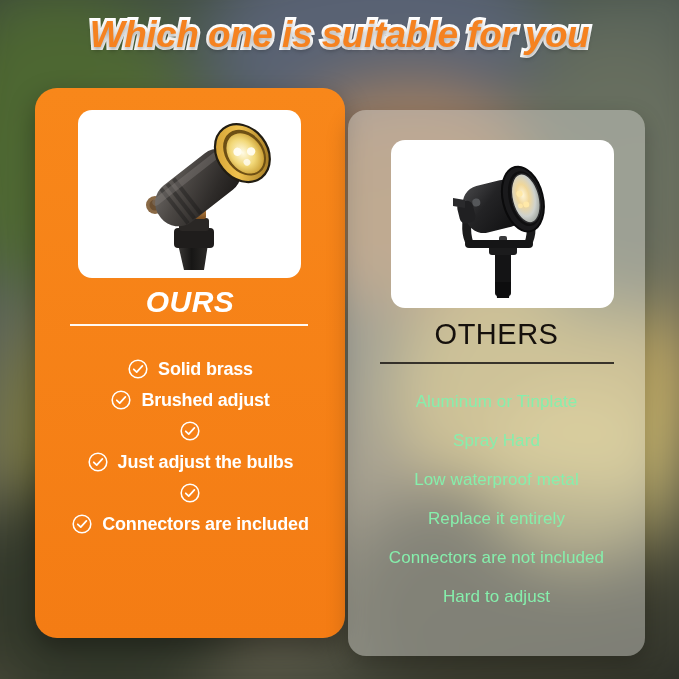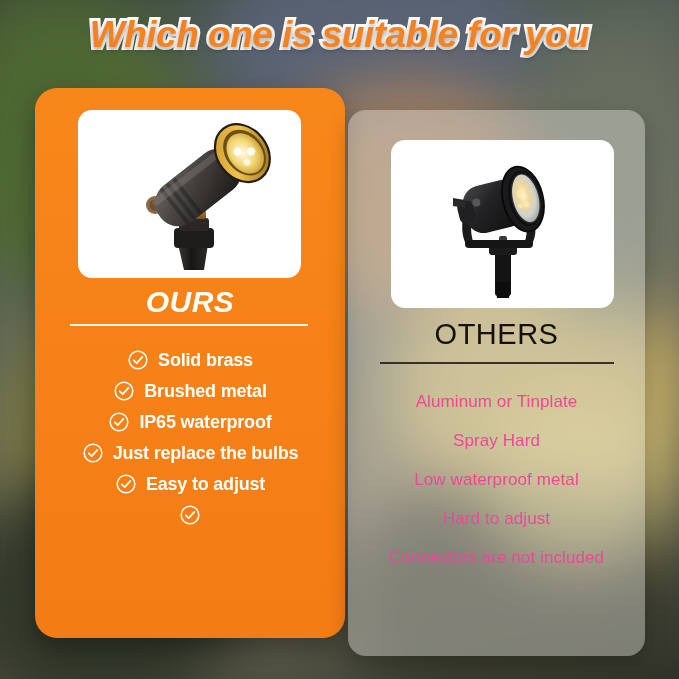--- a/index.html
+++ b/index.html
@@ -68,35 +68,35 @@
   .head-others{
     position:absolute;left:348px;top:318px;width:297px;
     text-align:center;color:#15100c;font-size:29px;font-weight:normal;letter-spacing:0.5px;
   }
   .rule-others{
     position:absolute;left:380px;top:362px;width:234px;height:2px;background:#1d1a16;opacity:.85;
   }
 
   
   .list-ours{
-    position:absolute;left:35px;top:349px;width:310px;
+    position:absolute;left:35px;top:358px;width:310px;
     display:flex;flex-direction:column;align-items:center;gap:9px;
   }
   .row-ours{
     display:flex;align-items:center;gap:9px;
     color:#ffffff;font-size:18px;font-weight:bold;letter-spacing:-0.2px;white-space:nowrap;
   }
   .check{flex:0 0 auto;display:block;}
 
   .list-others{
     position:absolute;left:348px;top:392px;width:297px;
     display:flex;flex-direction:column;align-items:center;gap:19px;
   }
   .row-others{
-    color:#ec4899;font-size:17px;font-weight:normal;white-space:nowrap;letter-spacing:0.1px;
+    color:#86efac;font-size:17px;font-weight:normal;white-space:nowrap;letter-spacing:0.1px;
   }
 </style>
 </head>
 <body>
 
 <div class="stage">
 
   <div class="bg">
     <div class="layer bg-base"></div>
     <div class="blob" style="left:-30px;top:30px;width:260px;height:300px;background:#4f6b2e;opacity:.85;"></div>
@@ -185,48 +185,47 @@
         <circle cx="12" cy="12" r="9.6" fill="none" stroke="#fff" stroke-width="1.7"></circle>
         <path d="M7.4 12.3 L10.6 15.4 L16.8 8.6" fill="none" stroke="#fff" stroke-width="1.9" stroke-linecap="round" stroke-linejoin="round"></path>
       </svg>
       <span>Solid brass</span>
     </div>
     <div class="row-ours">
       <svg class="check" width="22" height="22" viewBox="0 0 24 24">
         <circle cx="12" cy="12" r="9.6" fill="none" stroke="#fff" stroke-width="1.7"></circle>
         <path d="M7.4 12.3 L10.6 15.4 L16.8 8.6" fill="none" stroke="#fff" stroke-width="1.9" stroke-linecap="round" stroke-linejoin="round"></path>
       </svg>
-      <span>Brushed metal</span>
-    </div>
-    <div class="row-ours">
-      <svg class="check" width="22" height="22" viewBox="0 0 24 24">
-        <circle cx="12" cy="12" r="9.6" fill="none" stroke="#fff" stroke-width="1.7"></circle>
-        <path d="M7.4 12.3 L10.6 15.4 L16.8 8.6" fill="none" stroke="#fff" stroke-width="1.9" stroke-linecap="round" stroke-linejoin="round"></path>
-      </svg>
-      <span>IP65 waterproof</span>
-    </div>
-    <div class="row-ours">
-      <svg class="check" width="22" height="22" viewBox="0 0 24 24">
-        <circle cx="12" cy="12" r="9.6" fill="none" stroke="#fff" stroke-width="1.7"></circle>
-        <path d="M7.4 12.3 L10.6 15.4 L16.8 8.6" fill="none" stroke="#fff" stroke-width="1.9" stroke-linecap="round" stroke-linejoin="round"></path>
-      </svg>
-      <span>Just replace the bulbs</span>
-    </div>
-    <div class="row-ours">
-      <svg class="check" width="22" height="22" viewBox="0 0 24 24">
-        <circle cx="12" cy="12" r="9.6" fill="none" stroke="#fff" stroke-width="1.7"></circle>
-        <path d="M7.4 12.3 L10.6 15.4 L16.8 8.6" fill="none" stroke="#fff" stroke-width="1.9" stroke-linecap="round" stroke-linejoin="round"></path>
-      </svg>
-      <span>Easy to adjust</span>
-    </div>
-    <div class="row-ours">
-      <svg class="check" width="22" height="22" viewBox="0 0 24 24">
-        <circle cx="12" cy="12" r="9.6" fill="none" stroke="#fff" stroke-width="1.7"></circle>
-        <path d="M7.4 12.3 L10.6 15.4 L16.8 8.6" fill="none" stroke="#fff" stroke-width="1.9" stroke-linecap="round" stroke-linejoin="round"></path>
-      </svg>
+      <span>Brushed adjust</span>
+    </div>
+    <div class="row-ours">
+      <svg class="check" width="22" height="22" viewBox="0 0 24 24">
+        <circle cx="12" cy="12" r="9.6" fill="none" stroke="#fff" stroke-width="1.7"></circle>
+        <path d="M7.4 12.3 L10.6 15.4 L16.8 8.6" fill="none" stroke="#fff" stroke-width="1.9" stroke-linecap="round" stroke-linejoin="round"></path>
+      </svg>
+    </div>
+    <div class="row-ours">
+      <svg class="check" width="22" height="22" viewBox="0 0 24 24">
+        <circle cx="12" cy="12" r="9.6" fill="none" stroke="#fff" stroke-width="1.7"></circle>
+        <path d="M7.4 12.3 L10.6 15.4 L16.8 8.6" fill="none" stroke="#fff" stroke-width="1.9" stroke-linecap="round" stroke-linejoin="round"></path>
+      </svg>
+      <span>Just adjust the bulbs</span>
+    </div>
+    <div class="row-ours">
+      <svg class="check" width="22" height="22" viewBox="0 0 24 24">
+        <circle cx="12" cy="12" r="9.6" fill="none" stroke="#fff" stroke-width="1.7"></circle>
+        <path d="M7.4 12.3 L10.6 15.4 L16.8 8.6" fill="none" stroke="#fff" stroke-width="1.9" stroke-linecap="round" stroke-linejoin="round"></path>
+      </svg>
+    </div>
+    <div class="row-ours">
+      <svg class="check" width="22" height="22" viewBox="0 0 24 24">
+        <circle cx="12" cy="12" r="9.6" fill="none" stroke="#fff" stroke-width="1.7"></circle>
+        <path d="M7.4 12.3 L10.6 15.4 L16.8 8.6" fill="none" stroke="#fff" stroke-width="1.9" stroke-linecap="round" stroke-linejoin="round"></path>
+      </svg>
+      <span>Connectors are included</span>
     </div>
   </div>
 
   <div class="panel-others"></div>
 
   <div class="imgcard others">
     <svg viewBox="0 0 223 168" width="223" height="168">
       <defs>
         <linearGradient id="blkG" x1="0" y1="0" x2="1" y2="1">
           <stop offset="0%" stop-color="#4a4a4c"></stop>
@@ -268,17 +267,18 @@
     </svg>
   </div>
 
   <div class="head-others">OTHERS</div>
   <div class="rule-others"></div>
 
   <div class="list-others">
     <div class="row-others">Aluminum or Tinplate</div>
     <div class="row-others">Spray Hard</div>
     <div class="row-others">Low waterproof metal</div>
+    <div class="row-others">Replace it entirely</div>
+    <div class="row-others">Connectors are not included</div>
     <div class="row-others">Hard to adjust</div>
-    <div class="row-others">Connectors are not included</div>
   </div>
 
 </div>
 
 </body></html>

